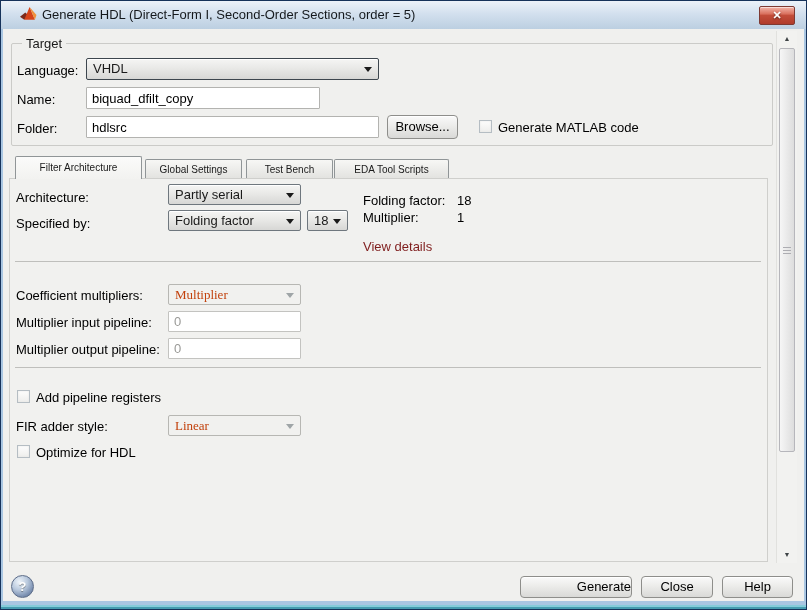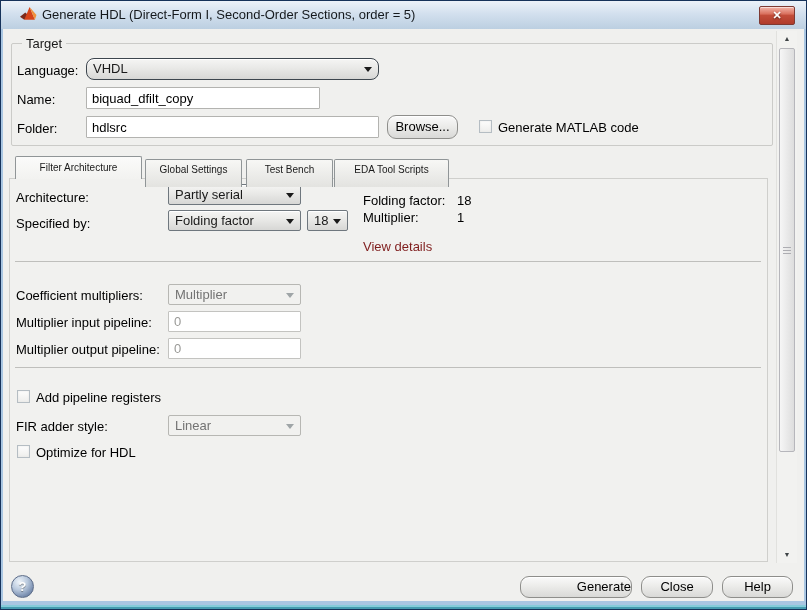--- a/index.html
+++ b/index.html
@@ -34,44 +34,44 @@
   .lbl{ position:absolute; white-space:nowrap; color:#000; line-height:15px; }
 
   .groupbox{ position:absolute; left:10px; top:42px; width:762px; height:103px;
     border:1px solid #cbcbc8; border-radius:2px; }
   .gb-legend{ position:absolute; left:10px; top:-8px; background:#f0f0ee; padding:0 4px; line-height:15px; }
 
   .combo{ position:absolute; border:1px solid #6f777e; border-radius:2px;
     background:linear-gradient(#f5f5f4,#e9e9e7 45%,#d7d7d5);
     box-shadow:inset 0 1px 0 #fff; cursor:default; }
   .combo .t{ position:absolute; left:6px; top:50%; transform:translateY(-50%); line-height:14px; white-space:nowrap; }
-  .combo.focused{ border-color:#3d464e;border-radius:8px; }
+  .combo.focused{ border-color:#3d464e; }
   .combo.disabled{ background:#f1f1ef; border-color:#b7b7b3; box-shadow:none; }
-  .combo.disabled .t{ color:#737373; }
+  .combo.disabled .t{ color:#c2410c;font-family:Liberation Serif, serif; }
   .arrow{ position:absolute; right:6px; top:50%; margin-top:-2px; width:0; height:0;
     border-left:4px solid transparent; border-right:4px solid transparent; border-top:5px solid #1a1a1a; }
   .combo.disabled .arrow{ border-top-color:#9fa5a7; }
 
   .textbox{ position:absolute; border:1px solid #b3b3b0; background:#fff; border-radius:1px;
     padding:0 5px; font:13px "Liberation Sans", sans-serif; color:#000; outline:none; }
   .textbox.disabled{ color:#9a9a97; border-color:#c3c3c0; }
 
-  .btn{ position:absolute; border:1px solid #8e8e8b; border-radius:9px;
+  .btn{ position:absolute; border:1px solid #8e8e8b; border-radius:4px;
     background:linear-gradient(#fafafa,#ececea 45%,#d9d9d7);
     box-shadow:inset 0 1px 0 #fff; text-align:center;
     font:13px "Liberation Sans", sans-serif; color:#000; line-height:20px; cursor:default; }
 
   .checkbox{ position:absolute; width:13px; height:13px;
     border:1px solid #b5bdc3; background:linear-gradient(#fdfdfd,#eeeeec);
     box-shadow:inset 0 0 2px #e4e4e2; }
 
   .tab{ position:absolute; border:1px solid #909597; border-bottom:none; border-radius:2px 2px 0 0;
     text-align:center; font-size:10px; background:linear-gradient(#f7f7f5,#e3e3e0);
     z-index:1; cursor:default; white-space:nowrap; }
-  .tab.unsel{ top:158px; height:28px; line-height:19px; }
+  .tab.unsel{ top:158px; height:19px; line-height:19px; }
   .tab.selected{ top:155px; height:23px; line-height:21px;
     background:linear-gradient(#fbfbfa,#f2f2f0); z-index:3; }
 
   .tabpane{ position:absolute; left:8px; top:177px; width:759px; height:384px;
     border:1px solid #cfcfcc; background:#f1f1ef; z-index:0; }
 
   .sep{ position:absolute; left:14px; width:746px; height:1px; background:#bfbfbc; }
 
   .link{ position:absolute; color:#7f1d1d; white-space:nowrap; cursor:pointer; }
 

